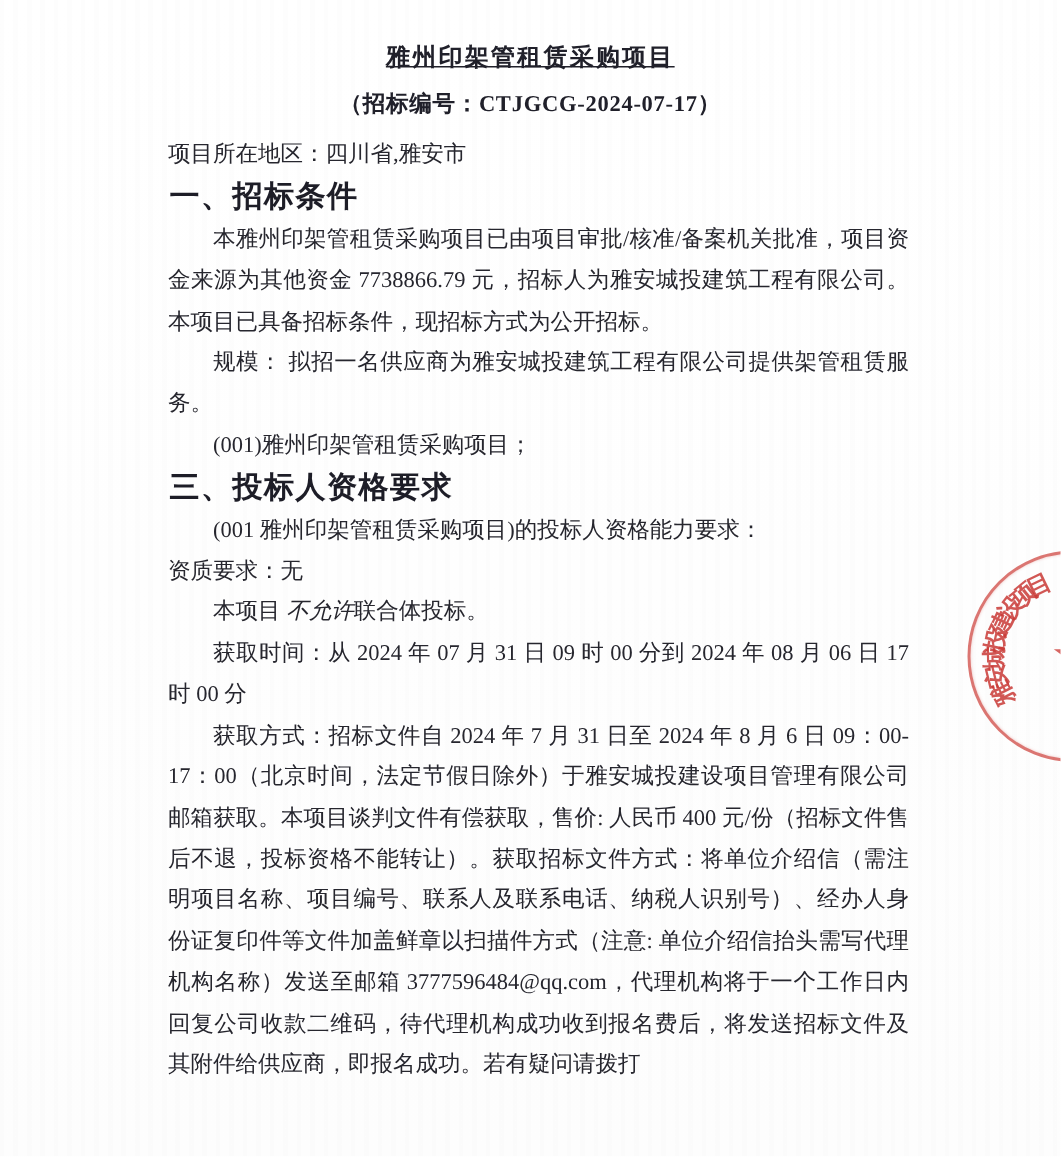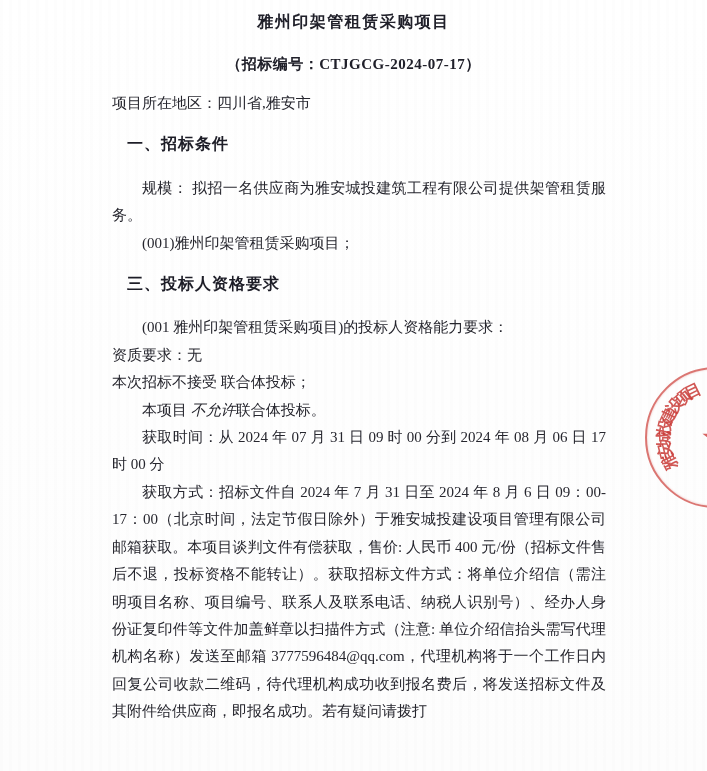--- a/index.html
+++ b/index.html
@@ -9,37 +9,37 @@
     font-family:"Liberation Serif","DejaVu Serif",serif;
     color:#26262e;
   }
   .page {
     position:absolute; inset:0;
     background:
       repeating-linear-gradient(90deg, rgba(0,0,0,0.008) 0 3px, rgba(0,0,0,0) 3px 9px),
       linear-gradient(180deg,#ffffff 0%, #fdfdfd 100%);
   }
   .doc-title {
-    margin-top:12px; text-align:center;
-    font-size:16px; font-weight:bold; letter-spacing:1.5px; color:#20202a;
+    margin-top:28px; text-align:center;
+    font-size:16px; font-weight:bold; letter-spacing:1.5px; color:#20202a;text-decoration:underline;
   }
   .doc-subtitle {
-    margin-top:22px; text-align:center;
+    margin-top:11px; text-align:center;
     font-size:15px; font-weight:bold; letter-spacing:0.5px; color:#20202a;
   }
   .content {
     position:absolute; left:112px; top:90px; width:494px;
     font-size:15px; line-height:27.4px; text-align:justify;
   }
   .content p { margin:0; }
   .content p.indent { text-indent:2em; }
   .content h2 {
-    margin:15px; font-size:16px; line-height:27.4px; font-weight:bold;
+    margin:1px; font-size:20px; line-height:27.4px; font-weight:bold;
     letter-spacing:1px; color:#1d1d27;
-    font-family:Liberation Mono, monospace;
+    font-family:Liberation Sans, sans-serif;
   }
   .italic { font-style:italic; }
   
   .seal {
     position:absolute; left:645px; top:367px; width:141px; height:141px;
     pointer-events:none;
   }
   .seal-ring {
     position:absolute; inset:0; border-radius:50%;
     border:2.5px solid rgba(207,72,67,0.75);
@@ -61,28 +61,28 @@
 
 <div class="page">
 
   <div class="doc-title">雅州印架管租赁采购项目</div>
   <div class="doc-subtitle">（招标编号：CTJGCG-2024-07-17）</div>
 
   <div class="content">
     <p>项目所在地区：四川省,雅安市</p>
 
     <h2>一、招标条件</h2>
+    <p class="indent">本雅州印架管租赁采购项目已由项目审批/核准/备案机关批准，项目资金来源为其他资金 7738866.79 元，招标人为雅安城投建筑工程有限公司。本项目已具备招标条件，现招标方式为公开招标。</p>
 
     <p class="indent">规模： 拟招一名供应商为雅安城投建筑工程有限公司提供架管租赁服务。</p>
     <p class="indent">(001)雅州印架管租赁采购项目；</p>
 
     <h2>三、投标人资格要求</h2>
     <p class="indent">(001 雅州印架管租赁采购项目)的投标人资格能力要求：</p>
     <p>资质要求：无</p>
-    <p>本次招标不接受 联合体投标；</p>
     <p class="indent"><span>本项目 </span><span class="italic">不允许</span><span>联合体投标。</span></p>
 
     <p class="indent">获取时间：从 2024 年 07 月 31 日 09 时 00 分到 2024 年 08 月 06 日 17 时 00 分</p>
     <p class="indent">获取方式：招标文件自 2024 年 7 月 31 日至 2024 年 8 月 6 日 09：00-17：00（北京时间，法定节假日除外）于雅安城投建设项目管理有限公司邮箱获取。本项目谈判文件有偿获取，售价: 人民币 400 元/份（招标文件售后不退，投标资格不能转让）。获取招标文件方式：将单位介绍信（需注明项目名称、项目编号、联系人及联系电话、纳税人识别号）、经办人身份证复印件等文件加盖鲜章以扫描件方式（注意: 单位介绍信抬头需写代理机构名称）发送至邮箱 3777596484@qq.com，代理机构将于一个工作日内回复公司收款二维码，待代理机构成功收到报名费后，将发送招标文件及其附件给供应商，即报名成功。若有疑问请拨打</p>
   </div>
 
   <div class="seal">
     <div class="seal-ring"></div>
     <div class="seal-star">★</div>
     <div class="seal-chars">

